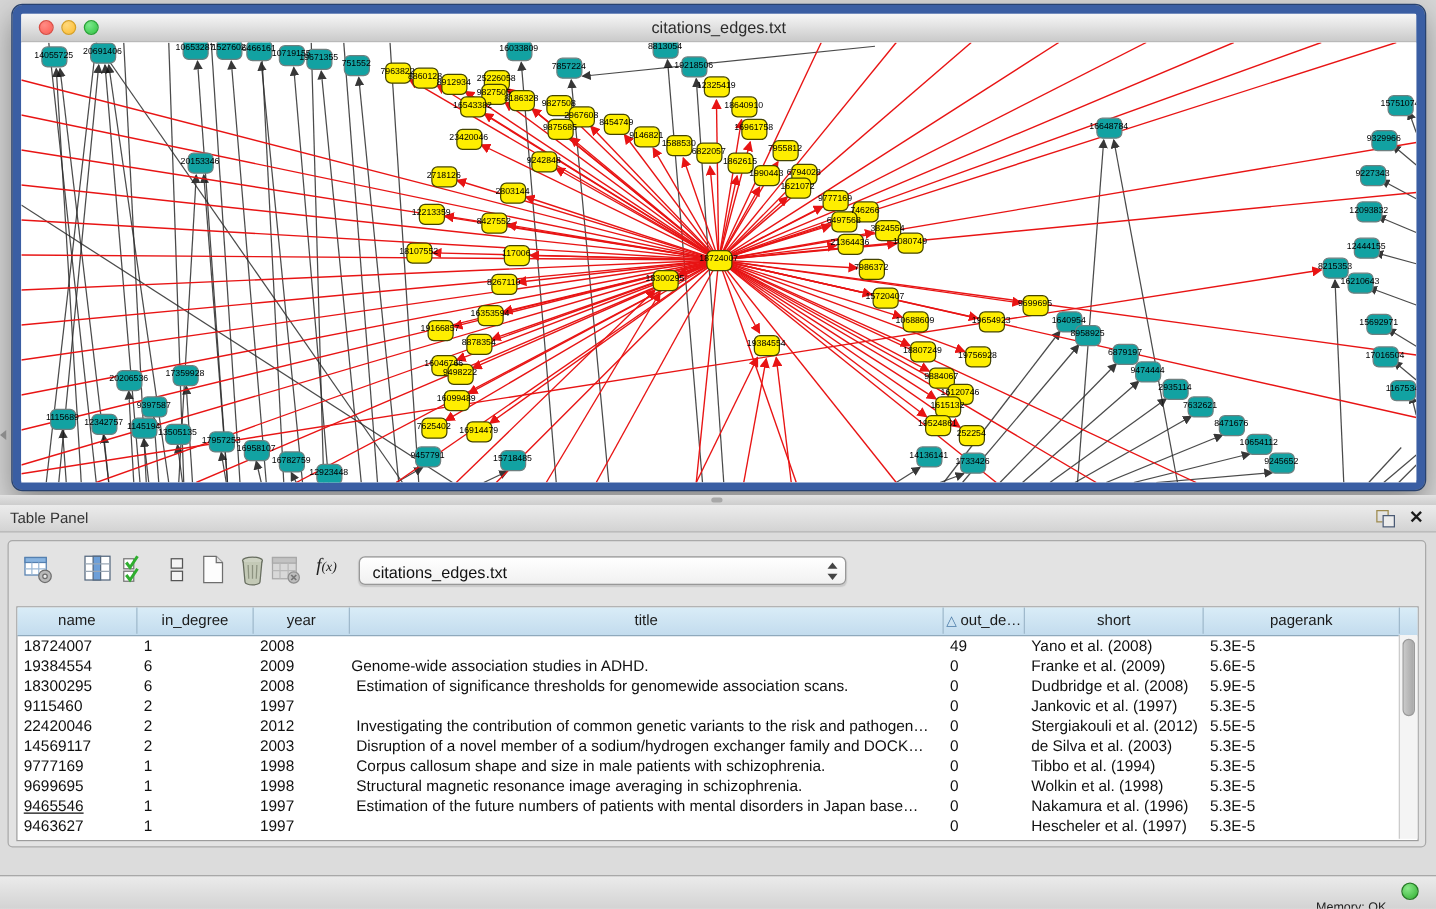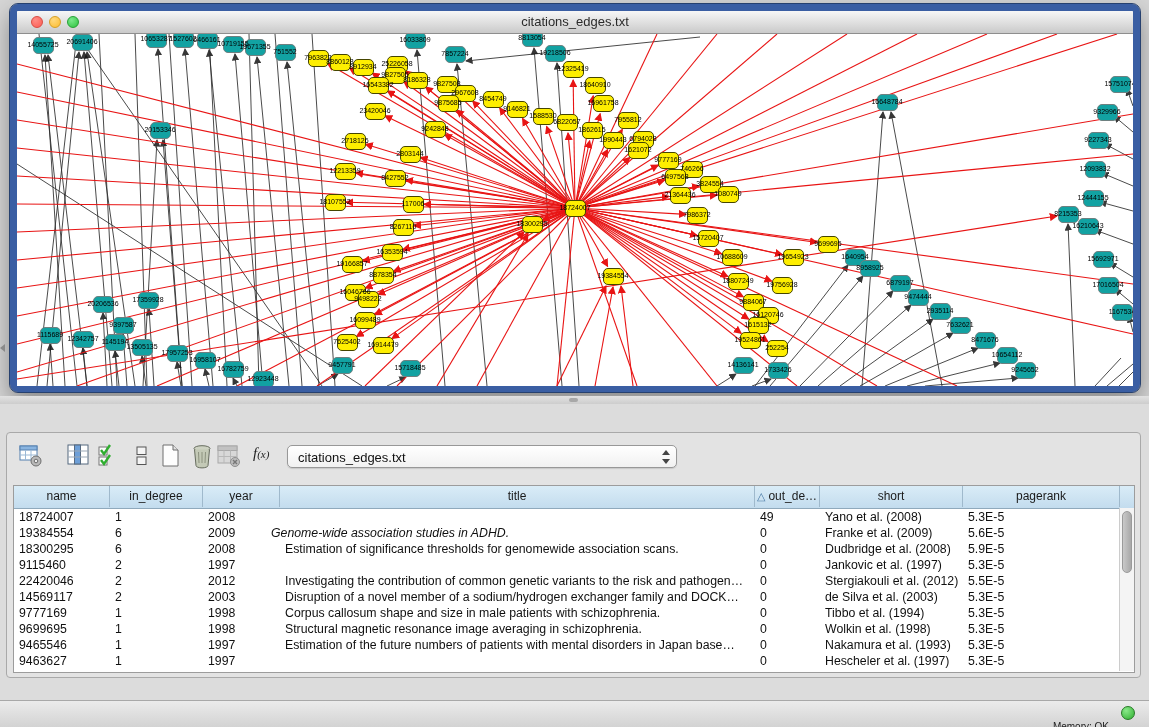--- a/index.html
+++ b/index.html
@@ -486,20 +486,28 @@
       </div>
   </div>
 
   <div class="gutter-arrow"></div>
 
   <div class="splitter">
     <div class="grip"></div>
   </div>
 
   <div class="tpanel">
+    <div class="phead">
+      <span class="ptitle">Table Panel</span>
+      <span class="float-ic">
+          <span class="sq1"></span>
+          <span class="sq2"></span>
+        </span>
+      <span class="close-ic">✕</span>
+    </div>
 
     <div class="groupbox">
       <div class="ttoolbar">
 
         <span class="tbtn" style="left:11px">
           <svg width="26" height="26">
             <rect x="2" y="3" width="17" height="14" fill="#fff" stroke="#5580b0"></rect>
               <rect x="2" y="3" width="17" height="4" fill="#89b4e0" stroke="#5580b0"></rect>
             <line x1="7.5" y1="7" x2="7.5" y2="17" stroke="#9bb9d6"></line>
               <line x1="13" y1="7" x2="13" y2="17" stroke="#9bb9d6"></line>
@@ -583,21 +591,21 @@
               <div class="td" style="left: 96px; width: 93px;">1</div>
               <div class="td" style="left: 189px; width: 77px;">2008</div>
               <div class="td" style="left: 741px; width: 65px;">49</div>
               <div class="td" style="left: 806px; width: 143px;">Yano et al. (2008)</div>
               <div class="td" style="left: 949px; width: 157px;">5.3E-5</div>
             </div>
             <div class="tr" style="top: 16px;">
               <div class="td" style="left: 0px; width: 96px;">19384554</div>
               <div class="td" style="left: 96px; width: 93px;">6</div>
               <div class="td" style="left: 189px; width: 77px;">2009</div>
-              <div class="td" style="left: 252px; width: 475px; font-style: italic;">Genome-wide association studies in ADHD.</div>
+              <div class="td" style="left: 262px; width: 475px;">Genome-wide association studies in ADHD.</div>
               <div class="td" style="left: 741px; width: 65px;">0</div>
               <div class="td" style="left: 806px; width: 143px;">Franke et al. (2009)</div>
               <div class="td" style="left: 949px; width: 157px;">5.6E-5</div>
             </div>
             <div class="tr" style="top: 32px;">
               <div class="td" style="left: 0px; width: 96px;">18300295</div>
               <div class="td" style="left: 96px; width: 93px;">6</div>
               <div class="td" style="left: 189px; width: 77px;">2008</div>
               <div class="td" style="left: 266px; width: 475px;">Estimation of significance thresholds for genomewide association scans.</div>
               <div class="td" style="left: 741px; width: 65px;">0</div>
@@ -642,26 +650,26 @@
             <div class="tr" style="top: 112px;">
               <div class="td" style="left: 0px; width: 96px;">9699695</div>
               <div class="td" style="left: 96px; width: 93px;">1</div>
               <div class="td" style="left: 189px; width: 77px;">1998</div>
               <div class="td" style="left: 266px; width: 475px;">Structural magnetic resonance image averaging in schizophrenia.</div>
               <div class="td" style="left: 741px; width: 65px;">0</div>
               <div class="td" style="left: 806px; width: 143px;">Wolkin et al. (1998)</div>
               <div class="td" style="left: 949px; width: 157px;">5.3E-5</div>
             </div>
             <div class="tr" style="top: 128px;">
-              <div class="td" style="left: 0px; width: 96px;">9465546</div>
+              <div class="td" style="left: 0px; width: 96px; text-decoration: underline;">9465546</div>
               <div class="td" style="left: 96px; width: 93px;">1</div>
               <div class="td" style="left: 189px; width: 77px;">1997</div>
               <div class="td" style="left: 266px; width: 475px;">Estimation of the future numbers of patients with mental disorders in Japan base…</div>
               <div class="td" style="left: 741px; width: 65px;">0</div>
-              <div class="td" style="left: 806px; width: 143px;">Nakamura et al. (1993)</div>
+              <div class="td" style="left: 806px; width: 143px;">Nakamura et al. (1996)</div>
               <div class="td" style="left: 949px; width: 157px;">5.3E-5</div>
             </div>
             <div class="tr" style="top: 144px;">
               <div class="td" style="left: 0px; width: 96px;">9463627</div>
               <div class="td" style="left: 96px; width: 93px;">1</div>
               <div class="td" style="left: 189px; width: 77px;">1997</div>
               <div class="td" style="left: 741px; width: 65px;">0</div>
               <div class="td" style="left: 806px; width: 143px;">Hescheler et al. (1997)</div>
               <div class="td" style="left: 949px; width: 157px;">5.3E-5</div>
             </div>

